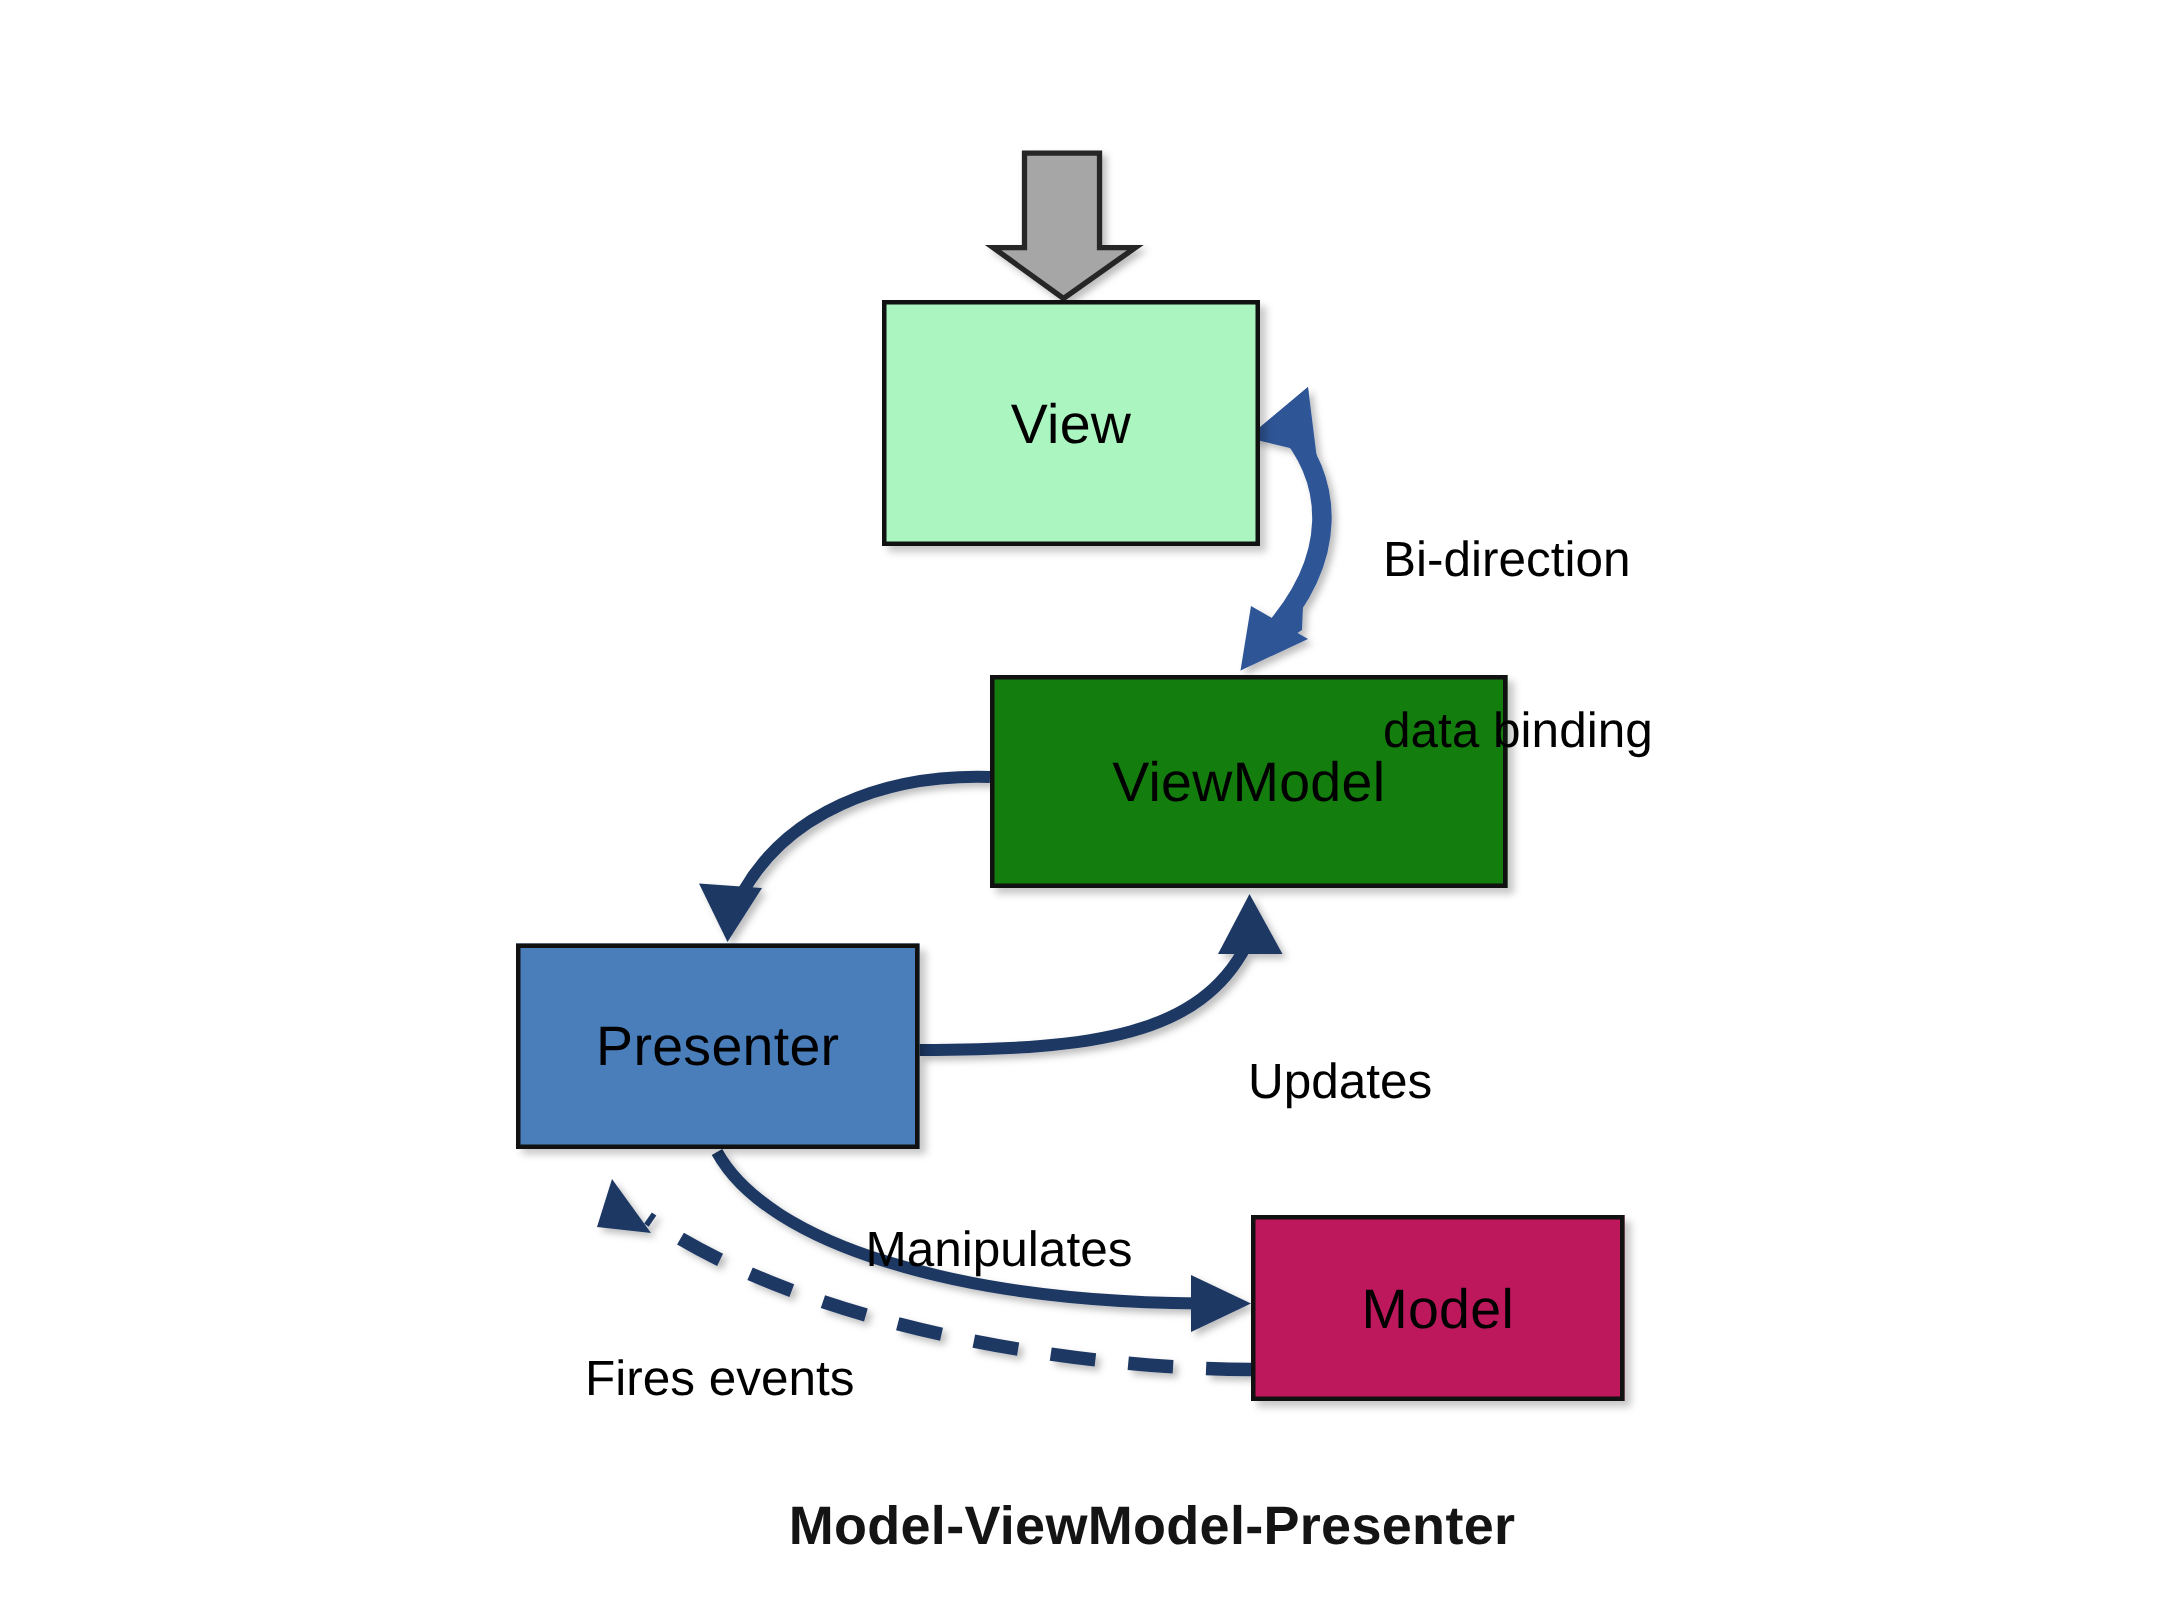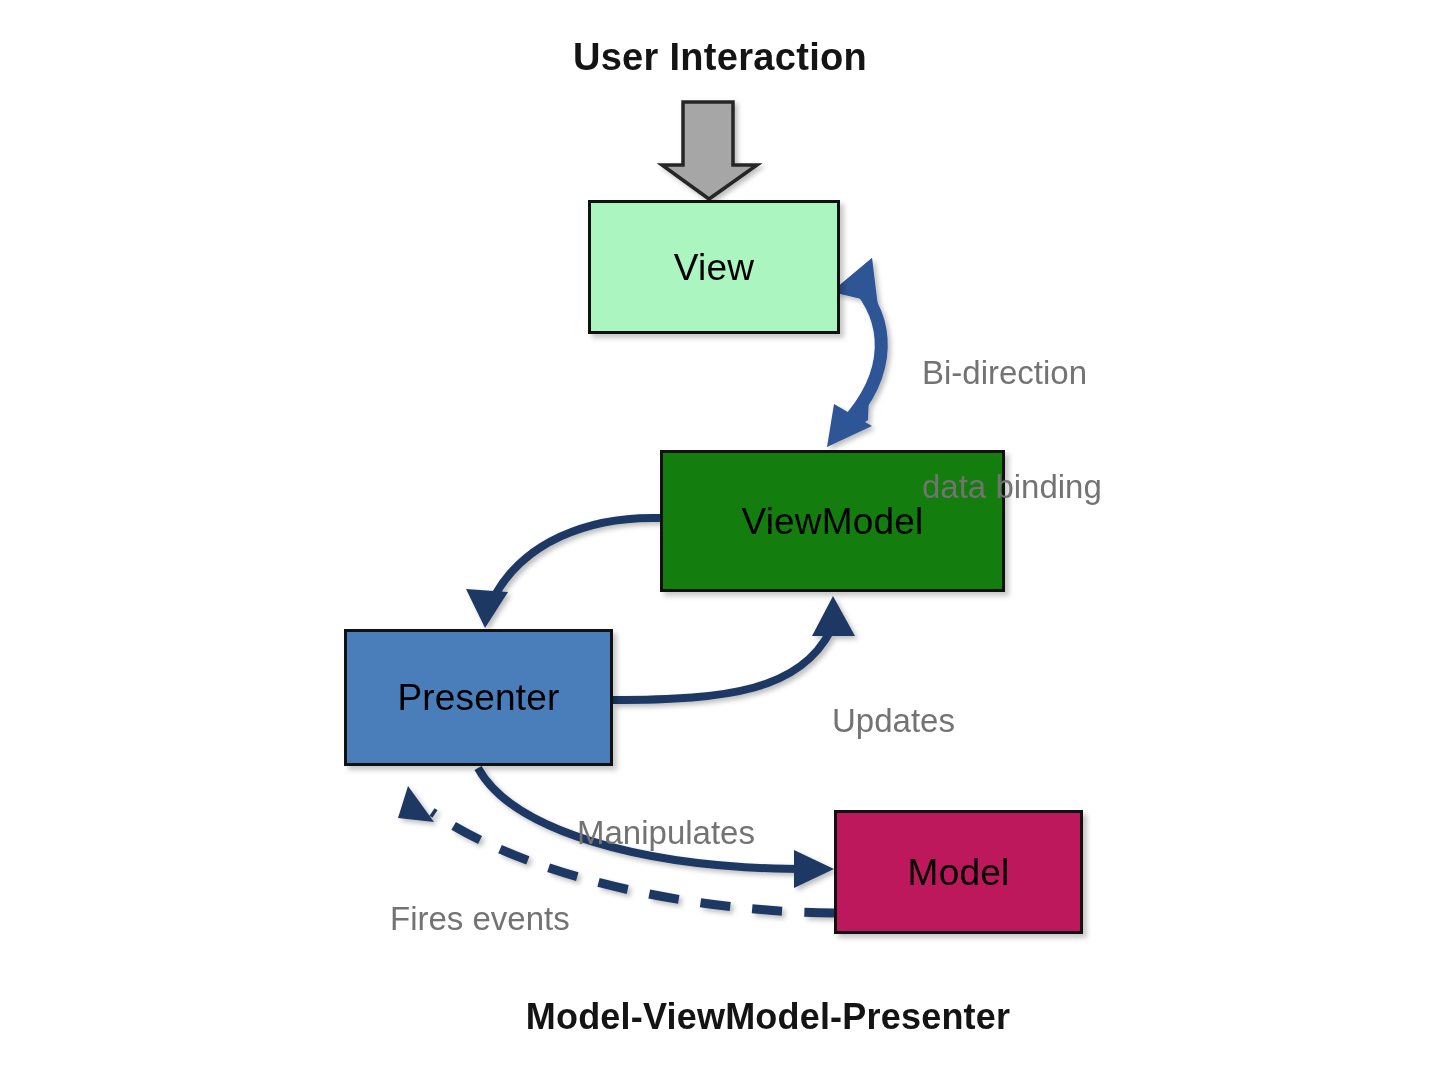--- a/index.html
+++ b/index.html
@@ -41,21 +41,21 @@
     font-size: 37px;
     font-weight: 400;
     color: #000000;
     letter-spacing: 0.2px;
     line-height: 1;
   }
   #node-view {
     left: 588px;
     top: 200px;
     width: 252px;
-    height: 134px;
+    height: 164px;
   }
   #node-viewmodel {
     left: 660px;
     top: 450px;
     width: 345px;
     height: 142px;
   }
   #node-presenter {
     left: 344px;
     top: 629px;
@@ -87,38 +87,37 @@
     left: 0;
     top: 996px;
     width: 1440px;
     text-align: center;
     font-size: 36px;
     letter-spacing: 0.2px;
     padding-left: 48px;
   }
   .edge-label {
     position: absolute;
-    color: #737373;
+    color: #000000;
     font-size: 33px;
     line-height: 1.16;
     white-space: pre;
     z-index: 4;
   }
   #label-binding { left: 922px; top: 277px; }
   #label-passes  { left: 398px; top: 447px; }
   #label-updates { left: 832px; top: 702px; }
   #label-manip   { left: 577px; top: 787px; margin-top: 27px; }
   #label-fires   { left: 342px; top: 900px; margin-left: 48px; }
 </style>
 </head>
 <body>
 
 <div id="canvas">
 
-  <div class="caption" id="title-user-interaction">User Interaction</div>
 
   <svg class="layer" viewBox="0 0 1440 1080">
     <defs>
       <filter id="softshadow" x="-40%" y="-40%" width="190%" height="190%">
         <feDropShadow dx="3" dy="3" stdDeviation="2.5" flood-color="#000000" flood-opacity="0.26"></feDropShadow>
       </filter>
     </defs>
 
     <g filter="url(#softshadow)">
       <polygon points="683,102 733,102 733,165 757,165 709,199 662,165 683,165" fill="#a6a6a6" stroke="#262626" stroke-width="3.5" stroke-linejoin="miter"></polygon>

